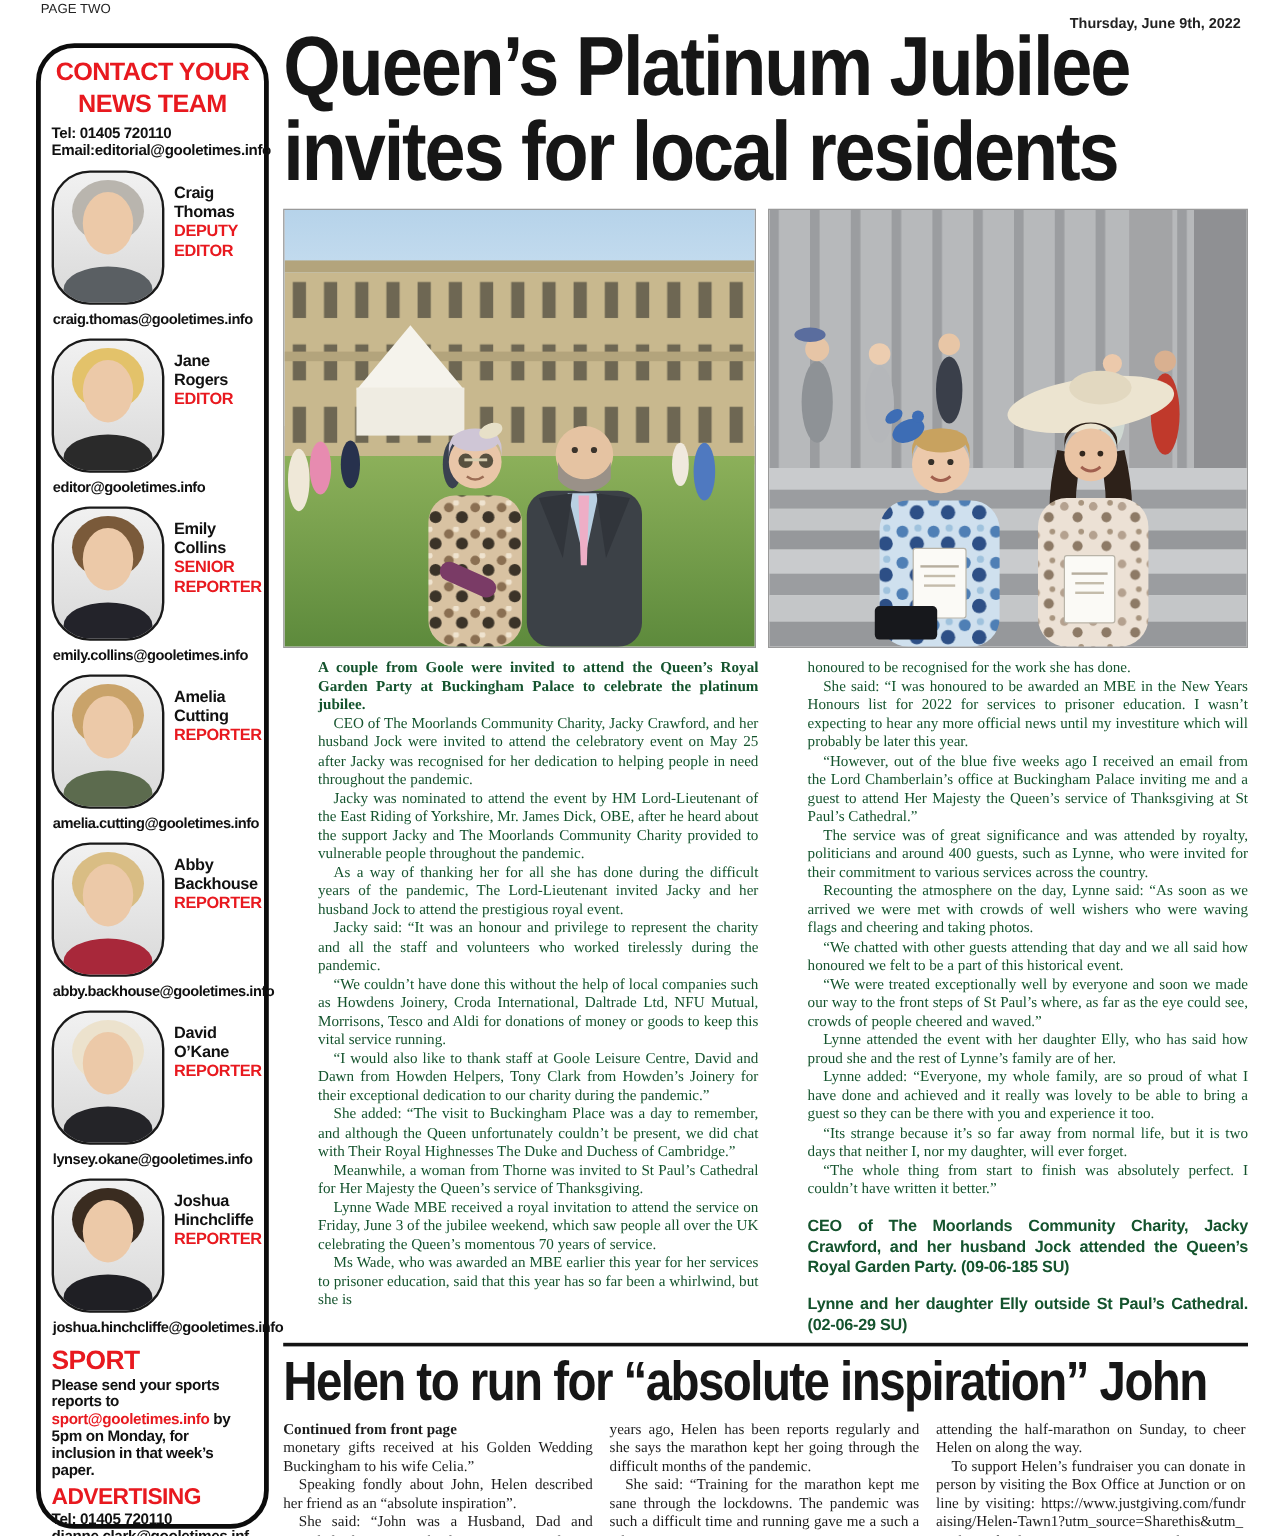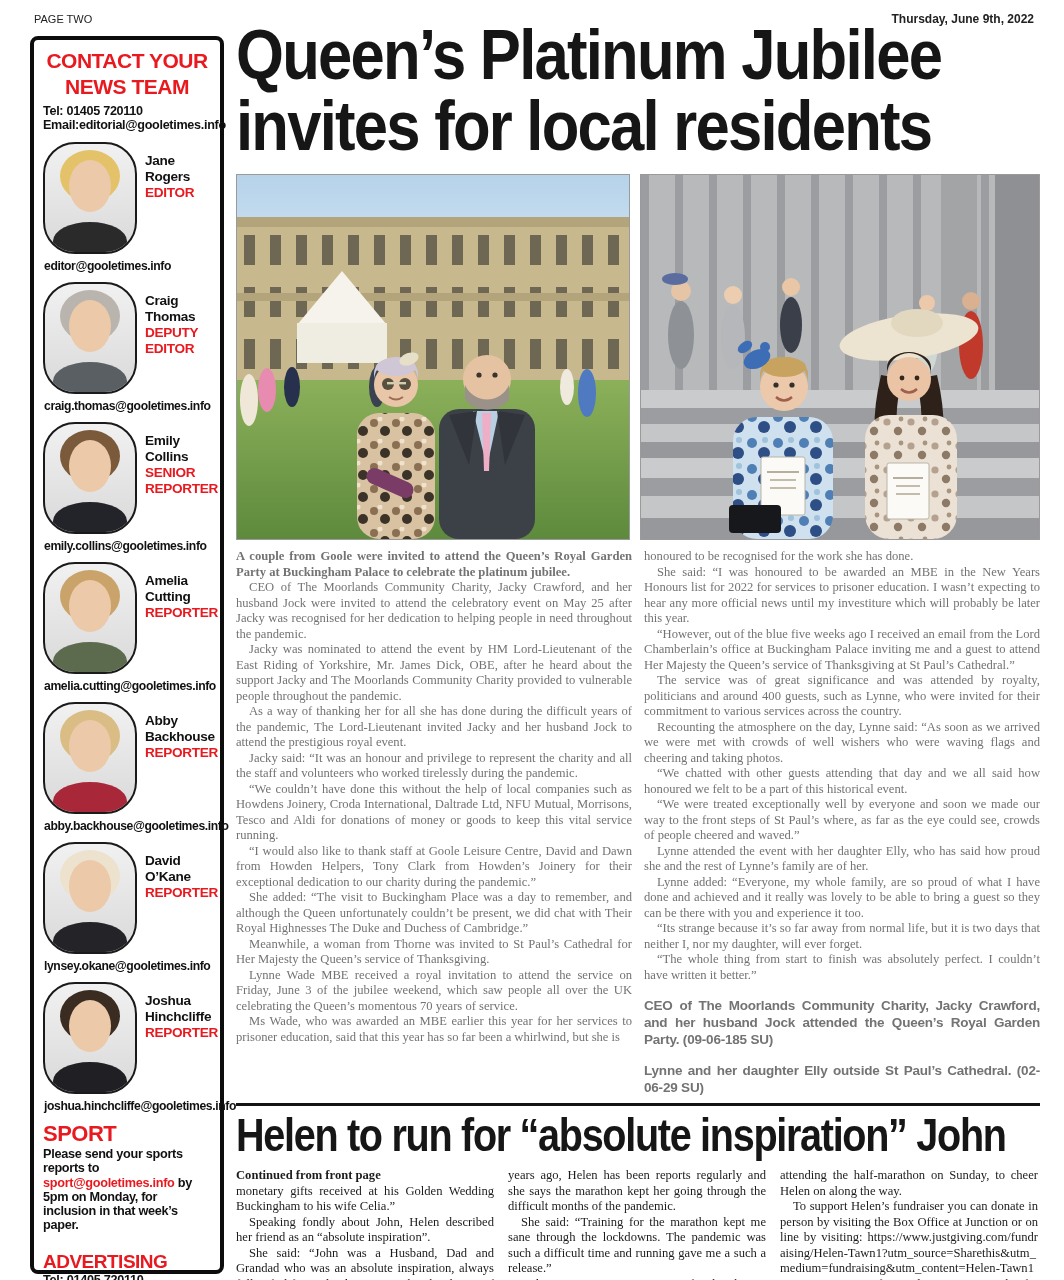--- a/index.html
+++ b/index.html
@@ -1,53 +1,53 @@
 <!DOCTYPE html>
 <html style="--red: #e8191f;"><head>
 <meta charset="utf-8">
 <style>
   html,body{margin:0;padding:0;background:#fff;}
   .page{position:relative;width:1064px;height:1280px;background:#fff;overflow:hidden;
         font-family:"Liberation Sans",sans-serif;color:#111;}
   
-  .folio-left{position:absolute;top:13px;left:34px;font-size:11px;color:#222;}
+  .folio-left{position:absolute;top:2px;left:34px;font-size:11px;color:#222;}
   .folio-right{position:absolute;top:12px;right:30px;font-size:12px;font-weight:bold;color:#222;}
   
   .sidebar{position:absolute;left:30px;top:36px;width:194px;height:1238px;
-           border:4px solid #0c0c0c;border-radius:8px;box-sizing:border-box;
+           border:4px solid #0c0c0c;border-radius:32px;box-sizing:border-box;
            padding:8px 9px 6px 9px;background:#fff;}
   .sb-title{color:var(--red);font-weight:bold;font-size:21px;line-height:1.25;text-align:center;letter-spacing:-0.5px;}
   .sb-contact{font-size:12.6px;font-weight:bold;line-height:1.18;margin-top:3px;letter-spacing:-0.3px;}
   .staff-entry{margin-top:9px;}
   .staff-row{display:flex;}
   .staff-photo{position:relative;width:90px;height:108px;border:2px solid #1a1a1a;border-radius:32px;
                overflow:hidden;flex:none;background:linear-gradient(#f1f1f1,#d9d9d9);}
   .p-hair{position:absolute;left:15px;top:6px;width:60px;height:52px;border-radius:50%;background:var(--hair,#c9a24e);}
   .p-face{position:absolute;left:24px;top:16px;width:42px;height:52px;border-radius:50%;background:#ecc9a8;}
   .p-body{position:absolute;left:8px;bottom:-8px;width:74px;height:38px;border-radius:50% 50% 0 0;background:var(--shirt,#333);}
   .staff-meta{margin-left:8px;padding-top:11px;font-size:13.6px;font-weight:bold;line-height:1.16;letter-spacing:-0.3px;}
   .staff-role{color:var(--red);}
   .staff-email{font-size:12.2px;font-weight:bold;margin-top:5px;margin-left:1px;letter-spacing:-0.4px;}
   .sb-heading{color:var(--red);font-weight:bold;text-align:left;letter-spacing:-0.5px;}
   .sb-heading.big{font-size:22px;margin-top:8px;}
-  .sb-heading.mid{font-size:19px;margin-top:18px;}
+  .sb-heading.mid{font-size:19px;margin-top:4px;}
   .sb-body{font-size:12.7px;font-weight:bold;line-height:1.12;letter-spacing:-0.3px;word-wrap:break-word;}
   .red-inline{color:var(--red);}
   
   .main{position:absolute;left:236px;top:20px;width:804px;}
   .hl-line{font-weight:bold;font-size:70px;letter-spacing:-2px;line-height:71px;
            transform:scaleX(0.88);transform-origin:0 50%;white-space:nowrap;color:#161616;}
   .photo-row{display:flex;gap:10px;margin-top:12px;}
   .photo-frame{height:366px;border:1px solid #9a9a9a;box-sizing:border-box;overflow:hidden;background:#ddd;}
   .photo-frame.left{width:394px;}
   .photo-frame.right{width:400px;}
   .photo-frame svg{display:block;}
   .cols2{display:flex;gap:12px;margin-top:9px;}
   .acol{width:396px;font-family:"Liberation Serif",serif;font-size:12.6px;line-height:15.5px;
-        text-align:justify;color:#737373;}
+        text-align:justify;color:#14532d;margin-left:29px;}
   .acol p{margin:0;text-indent:13px;}
   .acol p.noind{text-indent:0;}
   .acol p.lede{font-weight:bold;text-indent:0;}
   .bindlist{display:contents;}
   .caption{font-family:"Liberation Sans",sans-serif;font-weight:bold;font-size:13.5px;
            line-height:17px;text-align:justify;margin-top:14px;letter-spacing:-0.2px;}
   .rule{height:3px;background:#141414;margin-top:7px;}
   .hl2-line{font-weight:bold;font-size:46px;letter-spacing:-1.5px;line-height:50px;
             transform:scaleX(0.86);transform-origin:0 50%;white-space:nowrap;color:#161616;margin-top:4px;}
   .cols3{display:flex;gap:14px;margin-top:8px;}
@@ -72,46 +72,46 @@
       <div>NEWS TEAM</div>
     </div>
     <div class="sb-contact">
       <div>Tel: 01405 720110</div>
       <div>Email:editorial@gooletimes.info</div>
     </div>
 
     <div>
   <div class="staff-entry">
     <div class="staff-row">
+      <div class="staff-photo" style="--hair: #b9b5ae; --shirt: #5a5f63;">
+        <div class="p-hair"></div>
+              <div class="p-face"></div>
+              <div class="p-body"></div>
+      </div>
+      <div class="staff-meta">
+        <div class="staff-name">Craig Thomas</div>
+        <div class="staff-role">DEPUTY EDITOR</div>
+      </div>
+    </div>
+    <div class="staff-email">craig.thomas@gooletimes.info</div>
+  </div>
+
+  <div class="staff-entry">
+    <div class="staff-row">
       <div class="staff-photo" style="--hair: #e3c26a; --shirt: #2a2a2a;">
         <div class="p-hair"></div>
               <div class="p-face"></div>
               <div class="p-body"></div>
       </div>
       <div class="staff-meta">
         <div class="staff-name">Jane Rogers</div>
         <div class="staff-role">EDITOR</div>
       </div>
     </div>
     <div class="staff-email">editor@gooletimes.info</div>
-  </div>
-
-  <div class="staff-entry">
-    <div class="staff-row">
-      <div class="staff-photo" style="--hair: #b9b5ae; --shirt: #5a5f63;">
-        <div class="p-hair"></div>
-              <div class="p-face"></div>
-              <div class="p-body"></div>
-      </div>
-      <div class="staff-meta">
-        <div class="staff-name">Craig Thomas</div>
-        <div class="staff-role">DEPUTY EDITOR</div>
-      </div>
-    </div>
-    <div class="staff-email">craig.thomas@gooletimes.info</div>
   </div>
 
   <div class="staff-entry">
     <div class="staff-row">
       <div class="staff-photo" style="--hair: #7a5a3a; --shirt: #23232a;">
         <div class="p-hair"></div>
               <div class="p-face"></div>
               <div class="p-body"></div>
       </div>
       <div class="staff-meta">

